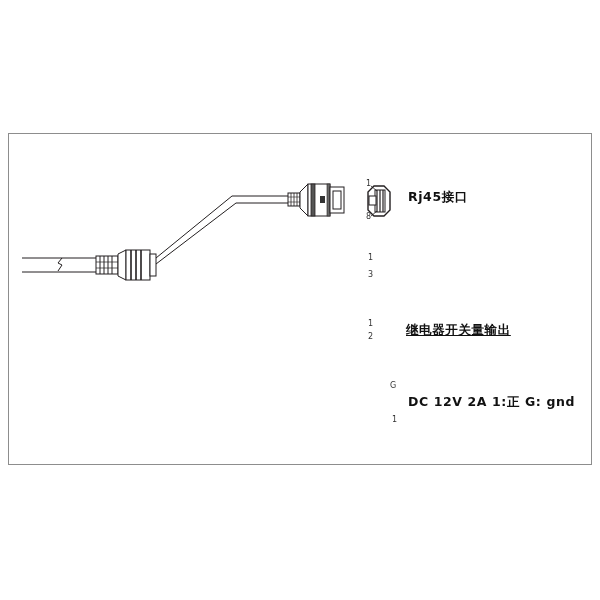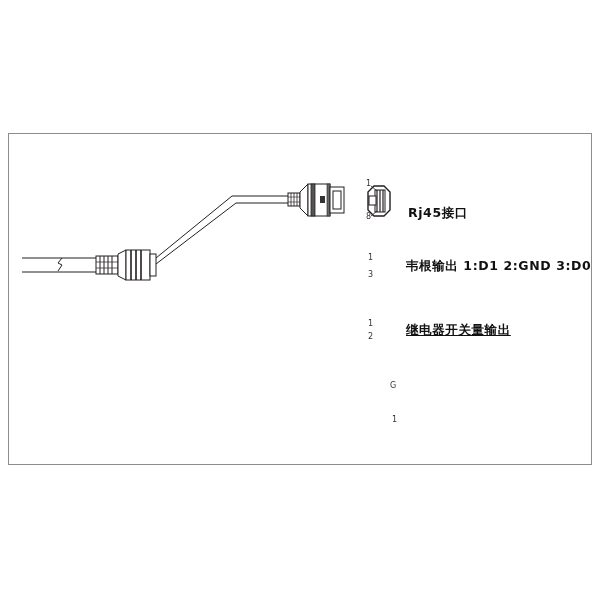--- a/index.html
+++ b/index.html
@@ -47,21 +47,21 @@
     line-height: 1;
   }
   .pinnum {
     position: absolute;
     font-family: "DejaVu Sans", "Liberation Sans", sans-serif;
     font-size: 8px;
     color: #333333;
     line-height: 1;
     white-space: nowrap;
   }
-  #lbl-rj45    { left: 408px; top: 191px; margin-top: 16px; }
+  #lbl-rj45    { left: 408px; top: 191px; }
   #lbl-wiegand { left: 406px; top: 260px; }
   #lbl-relay   { left: 406px; top: 324px; text-decoration: underline; }
   #lbl-power   { left: 408px; top: 396px; }
 </style>
 </head>
 <body>
 
 <div id="stage">
 
   <div id="frame"></div>
@@ -227,16 +227,16 @@
   <span class="pinnum" style="left:368px; top:271px;">3</span>
 
   <span class="pinnum" style="left:368px; top:320px;">1</span>
   <span class="pinnum" style="left:368px; top:333px;">2</span>
 
   <span class="pinnum" style="left:390px; top:382px;">G</span>
   <span class="pinnum" style="left:392px; top:416px;">1</span>
 
   
   <span class="lbl" id="lbl-rj45">Rj45接口</span>
-  <span class="lbl" id="lbl-wiegand">韦根输出 1:D1 2:GND 3:D0</span>
   <span class="lbl" id="lbl-relay">继电器开关量输出</span>
+  <span class="lbl" id="lbl-power">DC 12V 2A 1:正 G: gnd</span>
 
 </div>
 
 </body></html>

